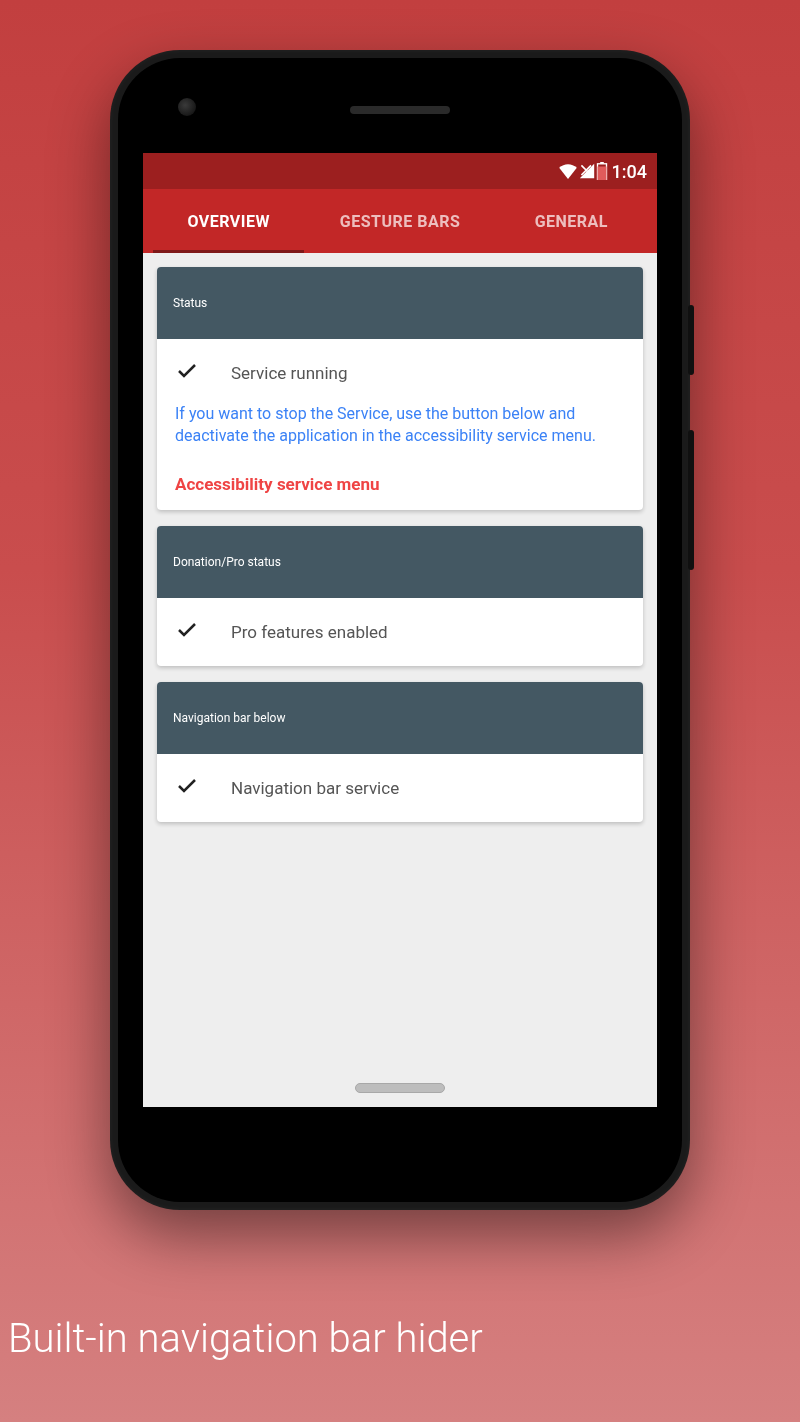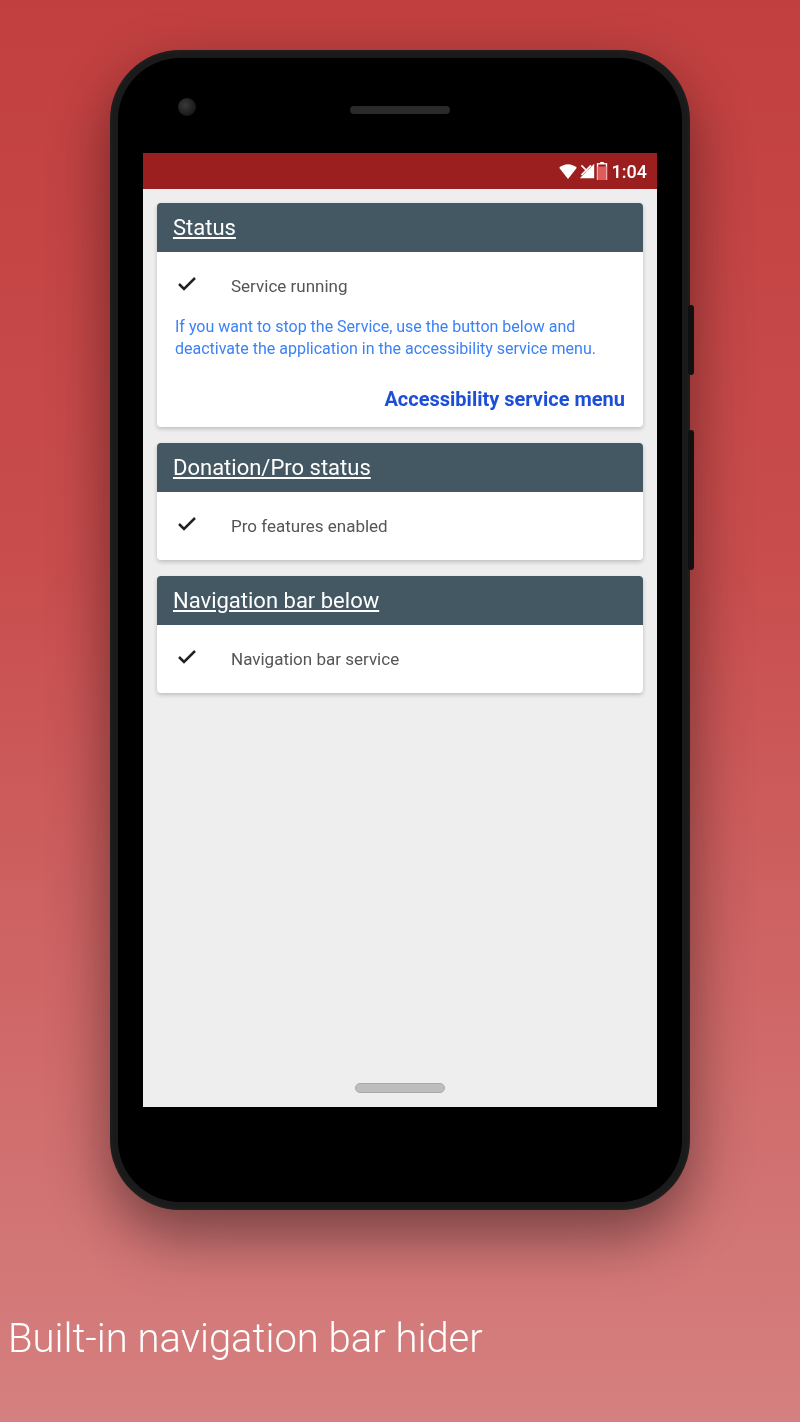--- a/index.html
+++ b/index.html
@@ -122,45 +122,43 @@
 
   .card {
     background: #fff;
     border-radius: 4px;
     box-shadow: 0 2px 4px rgba(0,0,0,0.2);
     overflow: hidden;
   }
   .card-header {
     background: #445863;
     color: #fff;
-    font-size: 22px;
-    padding: 12px 16px;
-    text-decoration: underline;
+    font-size: 12px;
+    padding: 29px 16px;
   }
   .card-body { padding: 14px 18px 10px; }
   .status-row {
     display: flex;
     align-items: center;
     gap: 32px;
     color: #555;
     font-size: 17px;
     padding: 6px 0 10px;
   }
   .check-icon { flex-shrink: 0; }
   .desc {
     color: #3b82f6;
     font-size: 16px;
     line-height: 1.35;
     padding: 6px 0 4px;
   }
   .card-action {
-    text-align: right;
-    color: #1d4ed8;
+    color: #ef4444;
     font-weight: 700;
-    font-size: 20px;
+    font-size: 17px;
     padding: 14px 18px 16px;
     cursor: pointer;
   }
 
   .home-pill {
     position: absolute;
     bottom: 14px;
     left: 50%;
     transform: translateX(-50%);
     width: 90px;
@@ -206,20 +204,31 @@
         <span class="status-icon">
           <svg width="12" height="18" viewBox="0 0 12 20">
             <rect x="4" y="0" width="4" height="2" fill="#fff"></rect>
             <rect x="1" y="2" width="10" height="18" fill="none" stroke="#fff" stroke-width="1.5"></rect>
             <rect x="1" y="5" width="10" height="15" fill="#e15b5b"></rect>
           </svg>
         </span>
         <span class="time">1:04</span>
       </div>
 
+      <div class="tabbar">
+        <div class="tab active">
+          <span>OVERVIEW</span>
+        </div>
+        <div class="tab">
+          <span>GESTURE BARS</span>
+        </div>
+        <div class="tab">
+          <span>GENERAL</span>
+        </div>
+      </div>
 
       <div class="content">
 
         <div class="card">
           <div class="card-header">Status</div>
           <div class="card-body">
             <div class="status-row">
               <span class="check-icon">
                 <svg width="24" height="24" viewBox="0 0 24 24">
                     <path fill="none" stroke="#222" stroke-width="2.5" d="M4 12l5 5L20 6"></path>

